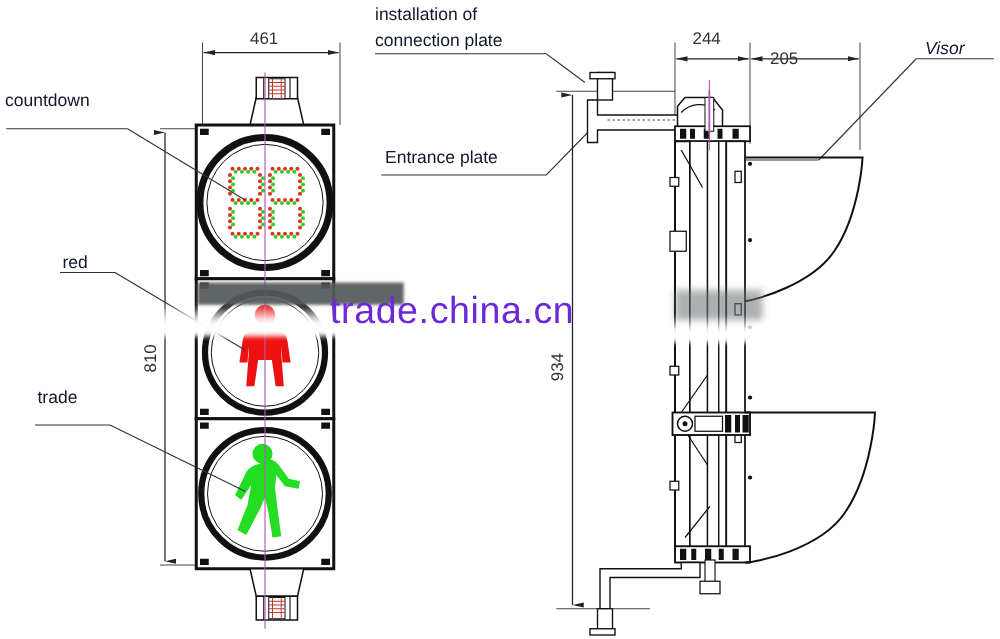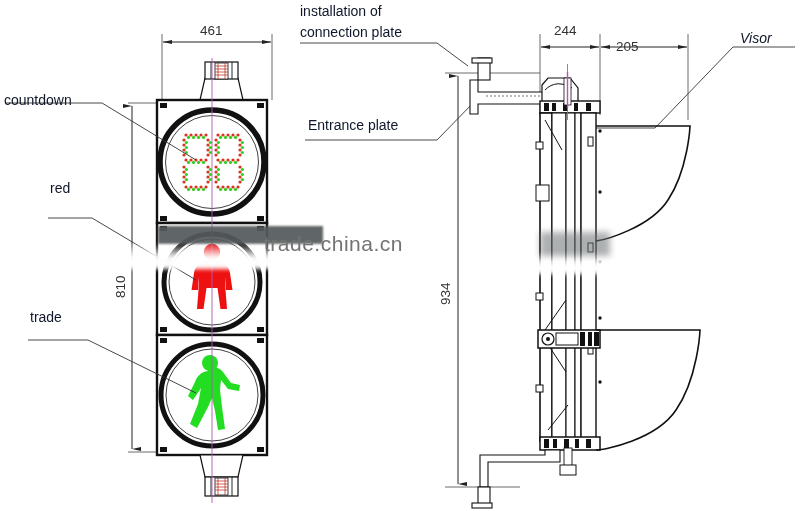--- a/index.html
+++ b/index.html
@@ -14,21 +14,21 @@
   .lbl{
     position:absolute;font-size:14px;color:#0f172a;white-space:nowrap;
     font-family:"Liberation Sans","DejaVu Sans",sans-serif;letter-spacing:0px;
   }
   .dim{
     position:absolute;font-size:13.5px;color:#333;white-space:nowrap;
     font-family:"Liberation Sans","DejaVu Sans",sans-serif;
   }
   .dim.vert{transform:rotate(-90deg);transform-origin:left top;}
   .wm{
-    position:absolute;font-size:21px;color:#737373;white-space:nowrap;
+    position:absolute;font-size:30px;color:#6d28d9;white-space:nowrap;
     font-family:"Liberation Sans","DejaVu Sans",sans-serif;
     letter-spacing:0.5px;
   }
   .smear{
     position:absolute;background:#555a5c;opacity:.93;
     filter:blur(1.2px);
   }
   .smearfade{
     position:absolute;
     background:linear-gradient(to bottom,rgba(255,255,255,.0) 0%,rgba(255,255,255,.98) 55%,rgba(255,255,255,1) 100%);
@@ -475,23 +475,23 @@
 
       <g fill="none" stroke="#111" stroke-width="1.6">
         <path d="M596 126 L690 126 C690 126 688 170 668 200 C650 228 604 240 596 241"></path>
         <path d="M596 330 L700 330 C700 330 698 378 676 410 C656 440 604 450 596 450"></path>
       </g>
 
       <line x1="567.5" y1="64" x2="567.5" y2="120" stroke="#b05ab0" stroke-width="0.9"></line>
     </g>
   </svg>
 
-  <div class="lbl" style="left:4px;top:72px;margin-top:20px;">countdown</div>
-
-  <div class="lbl" style="left:50px;top:180px;">red</div>
+  <div class="lbl" style="left:4px;top:72px;">countdown</div>
+
+  <div class="lbl" style="left:50px;top:201px;">red</div>
 
   <div class="lbl" style="left:30px;top:309px;">trade</div>
 
   <div class="lbl" style="left:300px;top:3px;">installation of</div>
   <div class="lbl" style="left:300px;top:24px;">connection plate</div>
 
   <div class="lbl" style="left:308px;top:117px;">Entrance plate</div>
 
   <div class="lbl" style="left:740px;top:30px;font-style:italic;">Visor</div>
 

